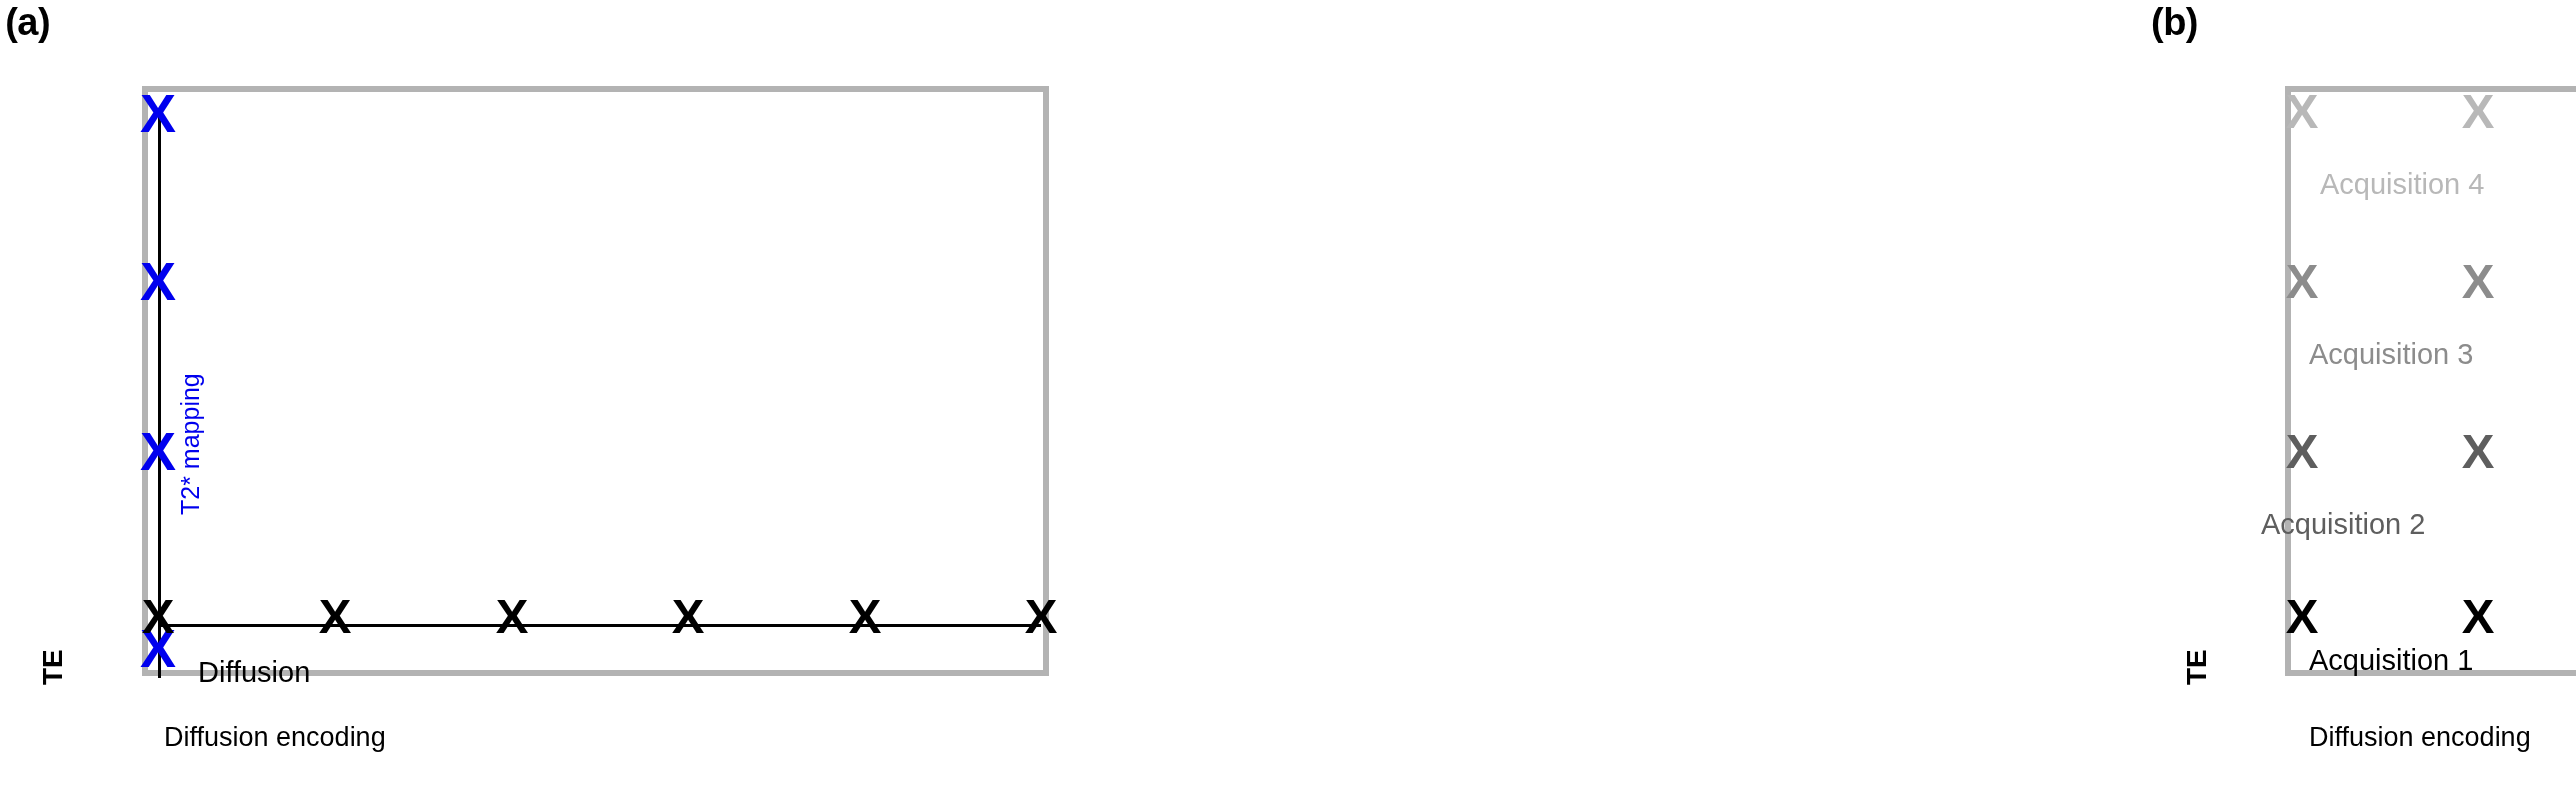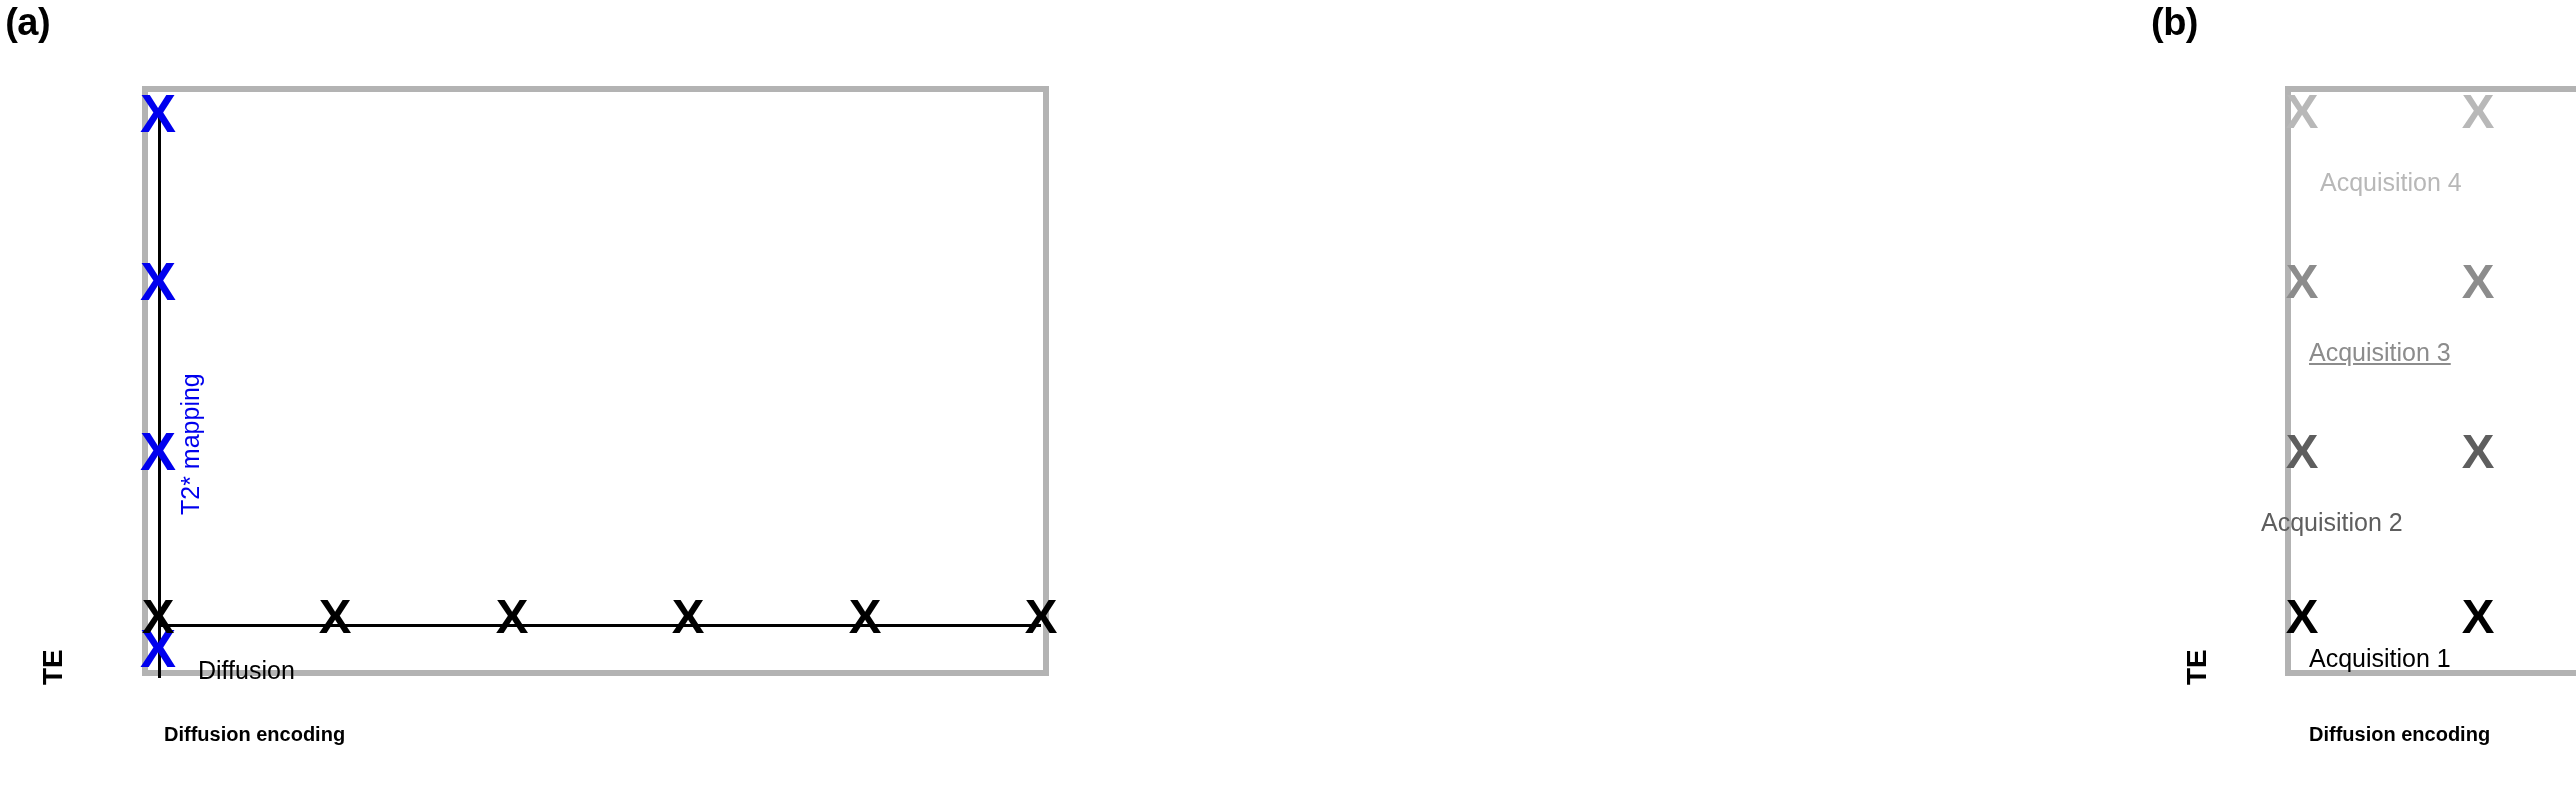--- a/index.html
+++ b/index.html
@@ -37,21 +37,21 @@
     transform:rotate(-90deg);
     transform-origin:left top;
     white-space:nowrap;line-height:1;
   }
   #te-a{left:39px;top:685px;}
   #te-b{left:1110px;top:685px;}
 
   
   .axis-title{
     position:absolute;
-    font-size:20px;font-weight:bold;color:#000;
+    font-size:27px;font-weight:normal;color:#000;
     white-space:nowrap;line-height:1;
   }
   #xt-a{left:164px;top:724px;}
   #xt-b{left:1236px;top:724px;}
 
   
   .conn-line{position:absolute;background:#000;}
   #conn-v{left:158px;top:111px;width:2.6px;height:567px;}
   #conn-h{left:158px;top:624px;height:2.6px;width:883px;}
 
@@ -63,21 +63,21 @@
     font-size:49px;
     line-height:1;
     transform:translate(-50%,-50%);
     user-select:none;
   }
   .xm.blue{color:#0000ee;font-size:54px;}
 
   
   .row-label{
     position:absolute;
-    font-size:25px;
+    font-size:29px;
     line-height:1;
     white-space:nowrap;
   }
 
   
   .t2-label{
     position:absolute;
     font-size:25px;color:#0000ee;
     transform:rotate(-90deg);
     transform-origin:left top;
@@ -122,21 +122,21 @@
     <div class="plotbox" id="box-b"></div>
 
     <div class="xm" style="left:1229px;top:111px;color:#b8b8b8;">X</div>
     <div class="xm" style="left:1405px;top:111px;color:#b8b8b8;">X</div>
 
     <div class="row-label" style="left:1247px;top:170px;color:#b8b8b8;">Acquisition 4</div>
 
     <div class="xm" style="left:1229px;top:281px;color:#8c8c8c;">X</div>
     <div class="xm" style="left:1405px;top:281px;color:#8c8c8c;">X</div>
 
-    <div class="row-label" style="left:1236px;top:340px;color:#8c8c8c;text-decoration:underline;">Acquisition 3</div>
+    <div class="row-label" style="left:1236px;top:340px;color:#8c8c8c;">Acquisition 3</div>
 
     <div class="xm" style="left:1229px;top:451px;color:#5e5e5e;">X</div>
     <div class="xm" style="left:1405px;top:451px;color:#5e5e5e;">X</div>
 
     <div class="row-label" style="left:1188px;top:510px;color:#5e5e5e;">Acquisition 2</div>
 
     <div class="xm" style="left:1229px;top:616px;color:#000;">X</div>
     <div class="xm" style="left:1405px;top:616px;color:#000;">X</div>
 
     <div class="row-label" style="left:1236px;top:646px;color:#000;text-align:center;">Acquisition 1</div>

